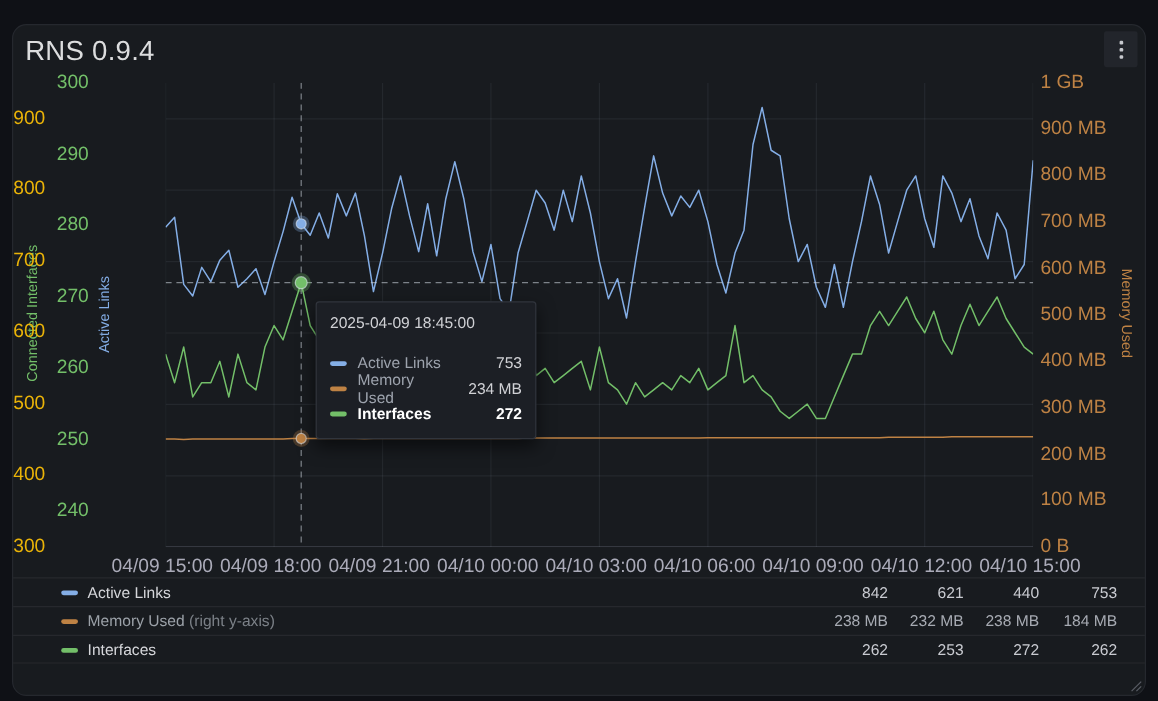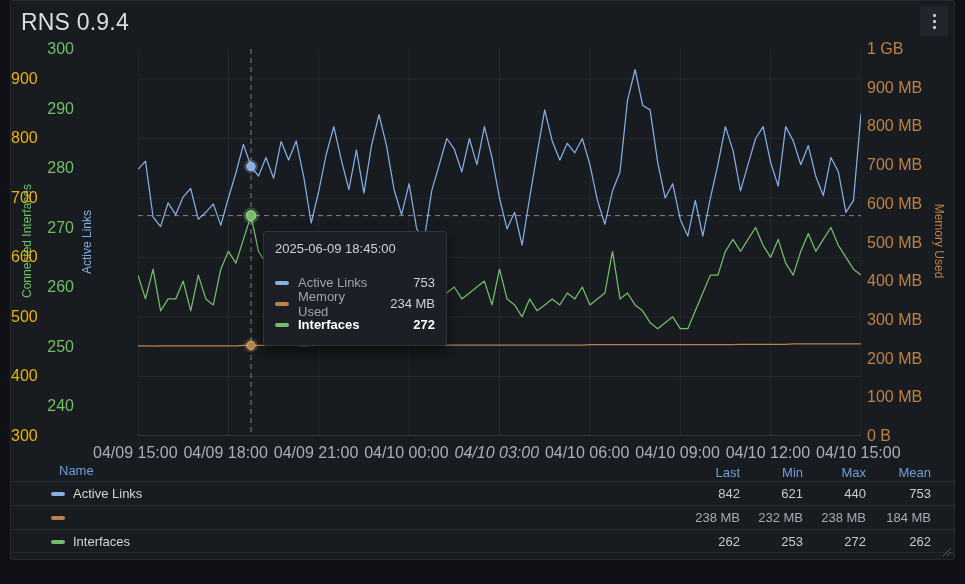--- a/index.html
+++ b/index.html
@@ -1,19 +1,19 @@
 <!DOCTYPE html>
 <html><head>
 <meta charset="utf-8">
 <style>
   * { box-sizing: border-box; margin: 0; padding: 0; }
   html,body { width:965px; height:584px; background:#0f1116; overflow:hidden;
     font-family:"Liberation Sans","DejaVu Sans",sans-serif; }
-  .panel { position:absolute; left:10px; top:0; width:945px; height:560px;
-    background:#181b1f; border:1px solid #25282e; border-radius:2px; }
+  .panel { position:absolute; left:10px; top:20px; width:945px; height:560px;
+    background:#181b1f; border:1px solid #25282e; border-radius:12px; }
   .panel-title { position:absolute; left:10px; top:8px; font-size:23px; font-weight:500;
     color:#dcddde; letter-spacing:.2px; }
   .kebab { position:absolute; right:6px; top:5px; width:28px; height:30px; background:#22252b;
     border-radius:2px; display:flex; flex-direction:column; align-items:center;
     justify-content:center; gap:3px; cursor:pointer; }
   .kebab i { width:3px; height:3px; background:#c7c9ce; border-radius:1px; }
 
   
   #plot-svg { position:absolute; left:127px; top:48px; }
   .grid { stroke:rgba(204,214,235,0.07); stroke-width:1; }
@@ -104,21 +104,21 @@
       <div class="tick" style="top: 310.9px;">300 MB</div>
       <div class="tick" style="top: 349.6px;">200 MB</div>
       <div class="tick" style="top: 388.3px;">100 MB</div>
       <div class="tick" style="top: 427px;">0 B</div>
     </div>
   <div class="ticks-x">
       <div class="tick" style="left: 127px;">04/09 15:00</div>
       <div class="tick" style="left: 217.375px;">04/09 18:00</div>
       <div class="tick" style="left: 307.75px;">04/09 21:00</div>
       <div class="tick" style="left: 398.125px;">04/10 00:00</div>
-      <div class="tick" style="left: 488.5px; font-style: italic;">04/10 03:00</div>
+      <div class="tick" style="left: 488.5px;">04/10 03:00</div>
       <div class="tick" style="left: 578.875px;">04/10 06:00</div>
       <div class="tick" style="left: 669.25px;">04/10 09:00</div>
       <div class="tick" style="left: 759.625px;">04/10 12:00</div>
       <div class="tick" style="left: 850px;">04/10 15:00</div>
     </div>
 
   <svg id="plot-svg" width="723" height="387">
       <line class="grid" x1="0.0" y1="0" x2="0.0" y2="387"></line>
       <line class="grid" x1="90.4" y1="0" x2="90.4" y2="387"></line>
       <line class="grid" x1="180.8" y1="0" x2="180.8" y2="387"></line>
@@ -142,60 +142,54 @@
       <line class="xhair" x1="0" y1="166.6" x2="723" y2="166.6"></line>
       <circle cx="113.0" cy="296.4" r="7" fill="#be8244" opacity="0.3"></circle>
       <circle cx="113.0" cy="296.4" r="4.2" fill="#be8244" stroke="rgba(230,238,248,.55)" stroke-width="1"></circle>
       <circle cx="113.0" cy="166.6" r="8" fill="#73bf69" opacity="0.3"></circle>
       <circle cx="113.0" cy="166.6" r="5" fill="#73bf69" stroke="rgba(230,238,248,.55)" stroke-width="1"></circle>
       <circle cx="113.0" cy="117.5" r="7" fill="#84aee6" opacity="0.3"></circle>
       <circle cx="113.0" cy="117.5" r="4.2" fill="#84aee6" stroke="rgba(230,238,248,.55)" stroke-width="1"></circle>
     </svg>
 
   <div class="tooltip">
-    <div class="tooltip-header">2025-06-09 18:45:00</div>
+    <div class="tooltip-header">2025-04-09 18:45:00</div>
     <div class="tooltip-rows">
       <div class="tooltip-row">
         <span class="swatch" style="background: rgb(132, 174, 230);"></span>
         <span class="t-name">Active Links</span>
         <span class="t-val">753</span>
       </div>
       <div class="tooltip-row">
         <span class="swatch" style="background: rgb(190, 130, 68);"></span>
         <span class="t-name">Memory Used</span>
         <span class="t-val">234 MB</span>
       </div>
       <div class="tooltip-row emph">
         <span class="swatch" style="background: rgb(115, 191, 105);"></span>
         <span class="t-name">Interfaces</span>
         <span class="t-val">272</span>
       </div>
     </div>
   </div>
 
   <div class="legend">
-    <div class="legend-header">
-      <span class="h-name">Name</span>
-      <span class="num col-last" style="color:#6e9fd9;">Last</span>
-      <span class="num col-min" style="color:#6e9fd9;">Min</span>
-      <span class="num col-max" style="color:#6e9fd9;">Max</span>
-      <span class="num col-mean" style="color:#6e9fd9;">Mean</span>
-    </div>
 
     <div class="legend-row">
       <span class="swatch" style="background: rgb(132, 174, 230);"></span>
       <span class="l-name"><span>Active Links</span><span class="l-suffix"></span></span>
       <span class="num col-last">842</span>
       <span class="num col-min">621</span>
       <span class="num col-max">440</span>
       <span class="num col-mean">753</span>
     </div>
 
     <div class="legend-row dim">
       <span class="swatch" style="background: rgb(190, 130, 68);"></span>
+      <span class="l-name"><span>Memory Used</span><span class="l-suffix"> (right y-axis)</span></span>
       <span class="num col-last">238 MB</span>
       <span class="num col-min">232 MB</span>
       <span class="num col-max">238 MB</span>
       <span class="num col-mean">184 MB</span>
     </div>
 
     <div class="legend-row">
       <span class="swatch" style="background: rgb(115, 191, 105);"></span>
       <span class="l-name"><span>Interfaces</span><span class="l-suffix"></span></span>
       <span class="num col-last">262</span>

